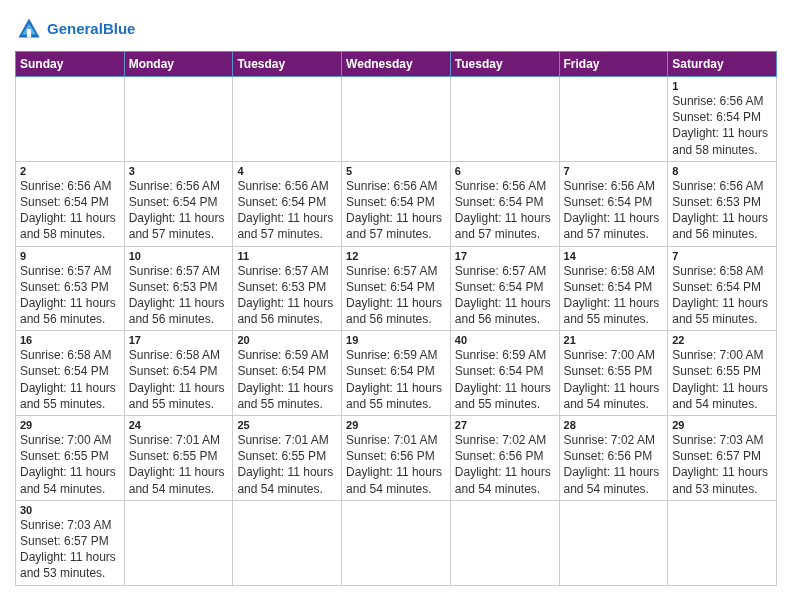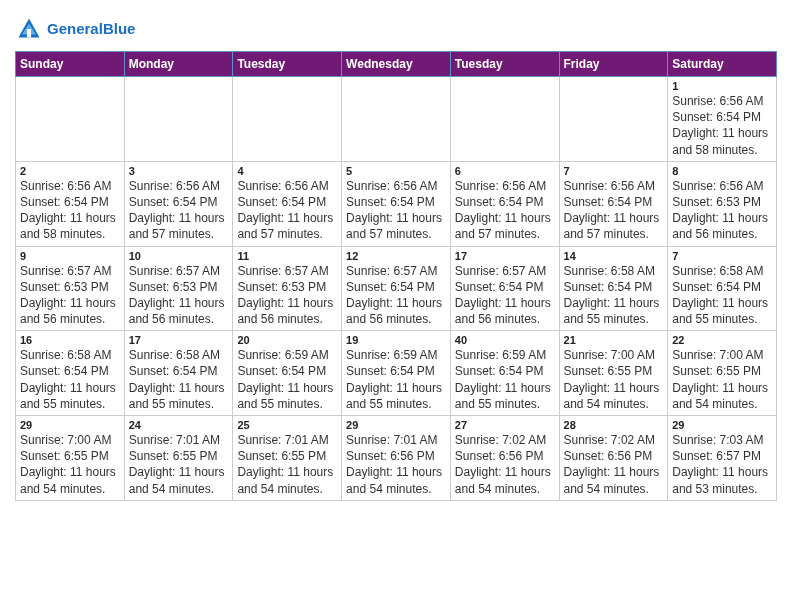--- a/index.html
+++ b/index.html
@@ -341,15 +341,30 @@
 and 54 minutes.</div>
           </td>
           <td>
             <span class="day-num">29</span>
             <div class="day-info" style="white-space: pre-line;">Sunrise: 7:03 AM
 Sunset: 6:57 PM
 Daylight: 11 hours
 and 53 minutes.</div>
           </td>
         </tr>
+        <tr class="last-row">
+          <td>
+            <span class="day-num">30</span>
+            <div class="day-info" style="white-space: pre-line;">Sunrise: 7:03 AM
+Sunset: 6:57 PM
+Daylight: 11 hours
+and 53 minutes.</div>
+          </td>
+          <td class="empty-cell"></td>
+          <td class="empty-cell"></td>
+          <td class="empty-cell"></td>
+          <td class="empty-cell"></td>
+          <td class="empty-cell"></td>
+          <td class="empty-cell"></td>
+        </tr>
       </tbody>
   </table>
 </div>
 
 </body></html>

